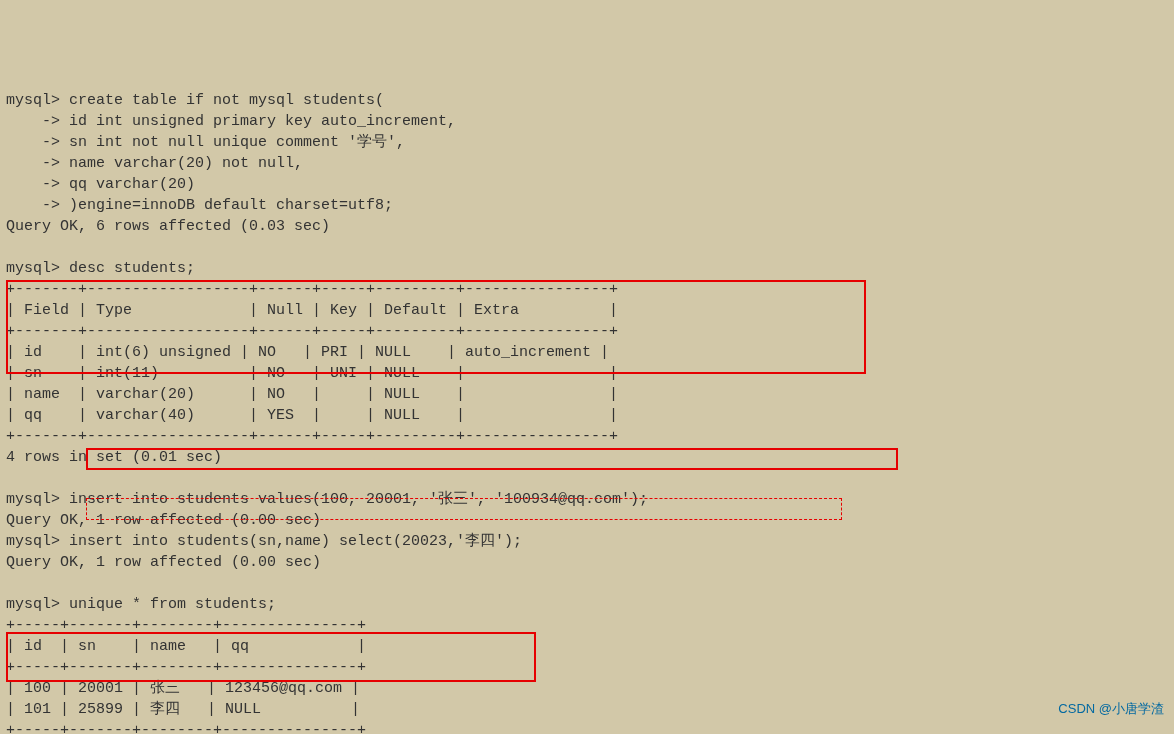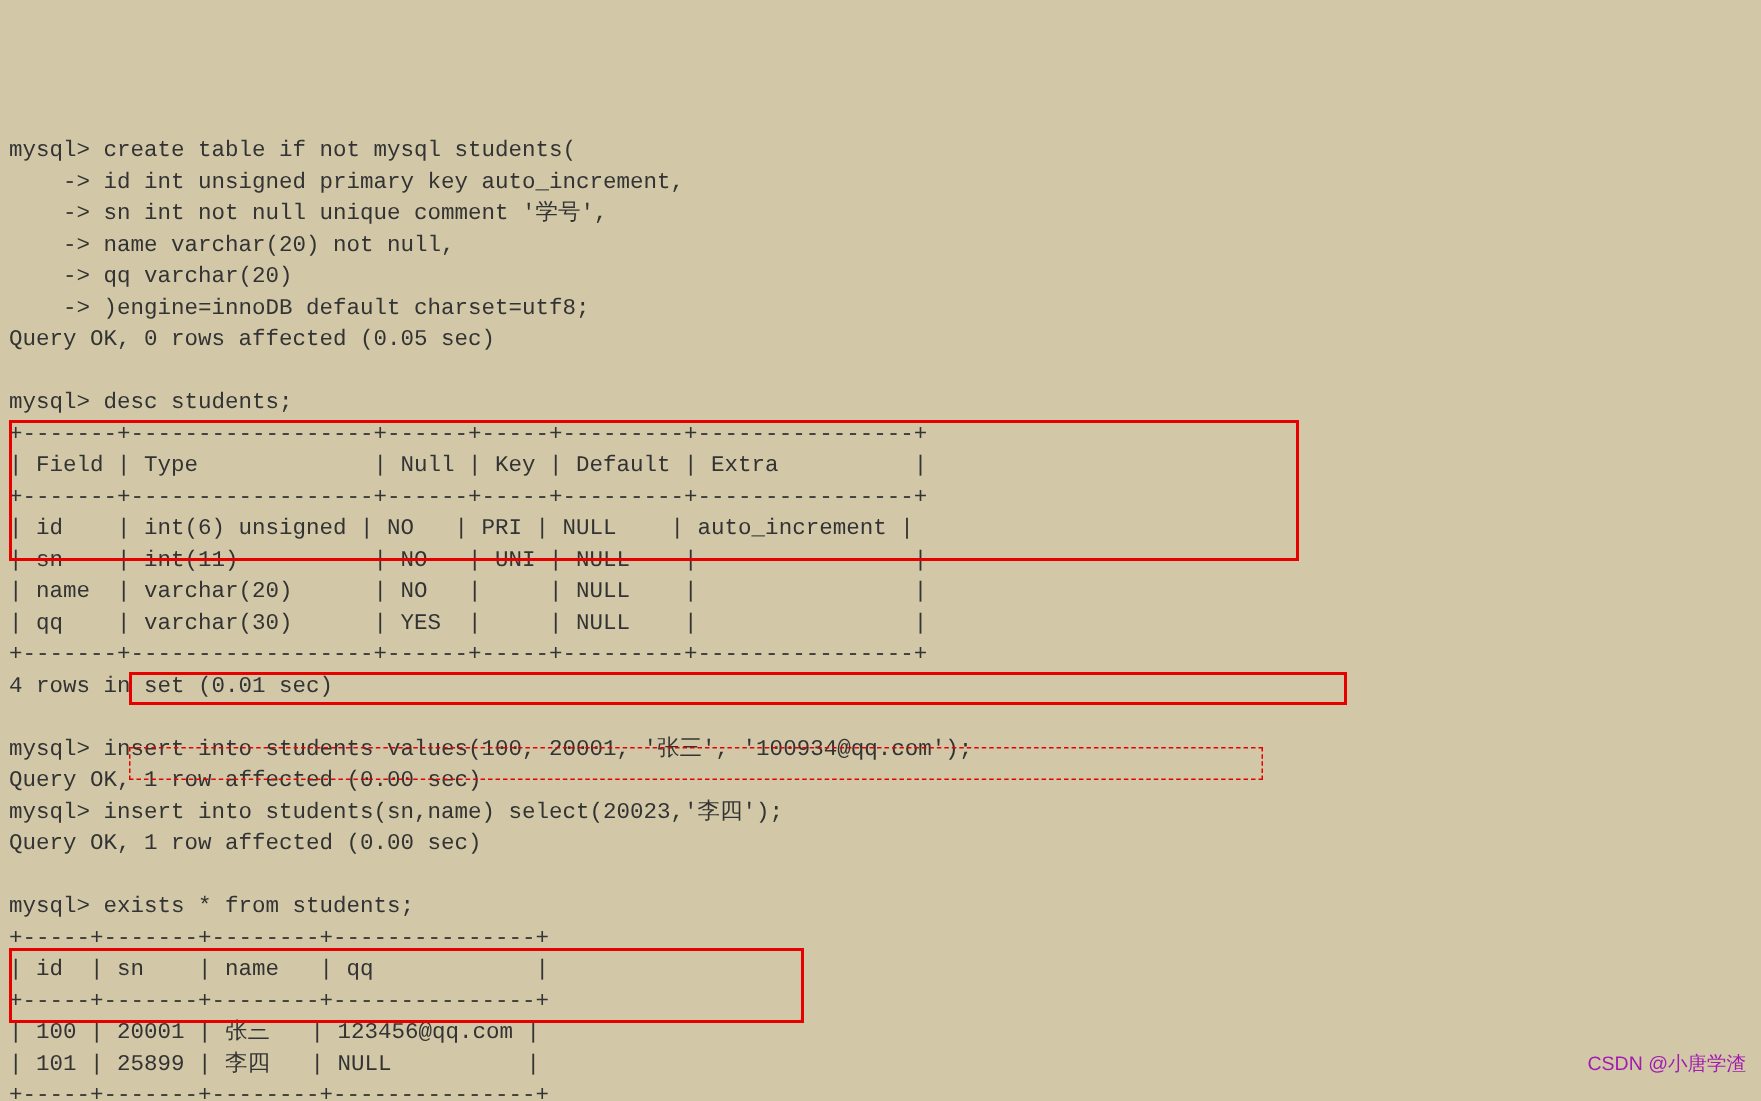--- a/index.html
+++ b/index.html
@@ -56,55 +56,55 @@
       left: 6px;
       top: 632px;
       width: 530px;
       height: 50px;
       pointer-events: none;
     }
     .watermark {
       position: absolute;
       right: 10px;
       bottom: 16px;
-      color: #a21caf;
+      color: #0369a1;
       font-size: 13px;
       font-family: sans-serif;
     }
   </style>
 </head>
 <body>
 
 
 
 <div class="terminal-content"><span>mysql&gt; </span><span>create table if not mysql students(</span>
 <span>    -&gt; id int unsigned primary key auto_increment,</span>
 <span>    -&gt; sn int not null unique comment '学号',</span>
 <span>    -&gt; name varchar(20) not null,</span>
 <span>    -&gt; qq varchar(20)</span>
 <span>    -&gt; )engine=innoDB default charset=utf8;</span>
-<span>Query OK, 0 rows affected (0.05 sec)</span>
+<span>Query OK, 6 rows affected (0.03 sec)</span>
 
 <span>mysql&gt; </span><span>desc students;</span>
 <span>+-------+------------------+------+-----+---------+----------------+</span>
 <span>| Field | Type             | Null | Key | Default | Extra          |</span>
 <span>+-------+------------------+------+-----+---------+----------------+</span>
 <span>| id    | int(6) unsigned | NO   | PRI | NULL    | auto_increment |</span>
 <span>| sn    | int(11)          | NO   | UNI | NULL    |                |</span>
 <span>| name  | varchar(20)      | NO   |     | NULL    |                |</span>
-<span>| qq    | varchar(30)      | YES  |     | NULL    |                |</span>
+<span>| qq    | varchar(40)      | YES  |     | NULL    |                |</span>
 <span>+-------+------------------+------+-----+---------+----------------+</span>
 <span>4 rows in set (0.01 sec)</span>
 
 <span>mysql&gt; </span><span>insert into students values(100, 20001, '张三', '100934@qq.com');</span>
 <span>Query OK, 1 row affected (0.00 sec)</span>
 <span>mysql&gt; </span><span>insert into students(sn,name) select(20023,'李四');</span>
 <span>Query OK, 1 row affected (0.00 sec)</span>
 
-<span>mysql&gt; </span><span>exists * from students;</span>
+<span>mysql&gt; </span><span>unique * from students;</span>
 <span>+-----+-------+--------+---------------+</span>
 <span>| id  | sn    | name   | qq            |</span>
 <span>+-----+-------+--------+---------------+</span>
 <span>| 100 | 20001 | 张三   | 123456@qq.com |</span>
 <span>| 101 | 25899 | 李四   | NULL          |</span>
 <span>+-----+-------+--------+---------------+</span>
 
 
 </div>
 

